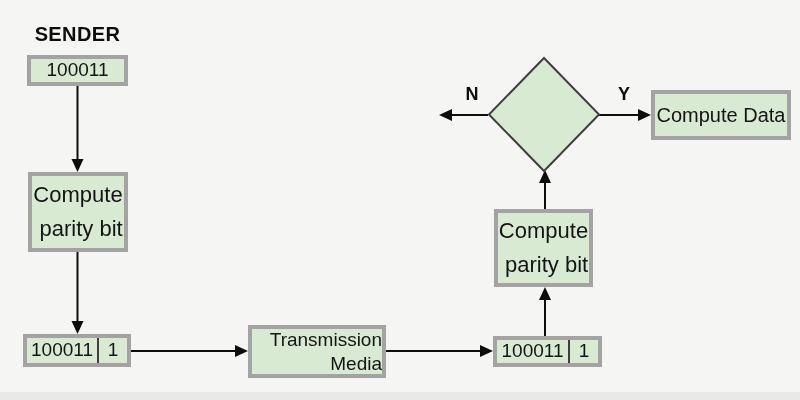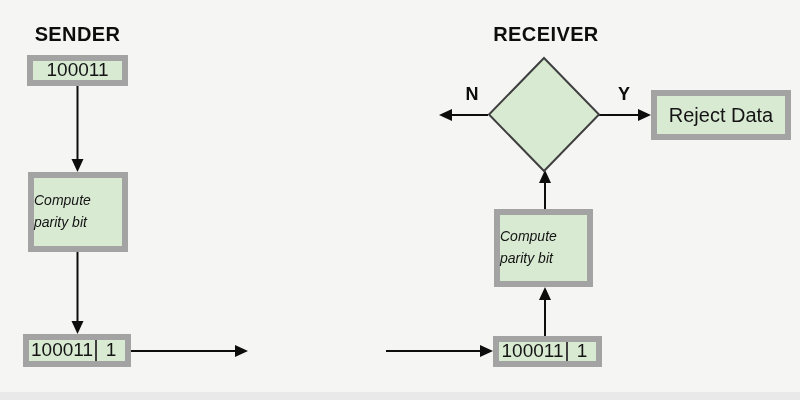--- a/index.html
+++ b/index.html
@@ -17,31 +17,31 @@
   }
   #connectors {
     position: absolute;
     left: 0; top: 0;
     width: 800px; height: 400px;
   }
   .box {
     position: absolute;
     box-sizing: border-box;
     background: #d9ead3;
-    border: 6px solid #a3a3a3;
+    border: 4px solid #a3a3a3;
     display: flex;
     align-items: center;
     justify-content: center;
-    text-align: left;
+    text-align: right;
     font-size: 20px;
     line-height: 1.3;
     color: #141414;
   }
   .box.small { font-size: 19px; }
-  .box.compute { font-size: 14px; line-height: 1.55; padding: 0 0; font-style: italic; }
+  .box.compute { font-size: 22px; line-height: 1.55; padding: 0 6px; }
   .split { padding: 0; align-items: stretch; }
   .split .cell {
     display: flex;
     align-items: center;
     justify-content: center;
     font-size: 19px;
   }
   .split .cell.data { flex: 1 1 auto; }
   .split .cell.parity {
     flex: 0 0 28px;
@@ -119,39 +119,39 @@
       <g>
         <line x1="599" y1="115" x2="638" y2="115"></line>
         <polygon points="651,115 638,109 638,121" stroke="none"></polygon>
       </g>
     </g>
 
     <polygon points="544,58 599,114.5 544,171 489,114.5" fill="#d9ead3" stroke="#3f3f3f" stroke-width="2"></polygon>
   </svg>
 
   <div class="title" style="left:7px; top:23px; width:141px;">SENDER</div>
-  <div class="title" style="left:476px; top:23px; width:140px;">RECEIVER</div>
 
   <div class="box small" style="left:27px; top:55px; width:101px; height:31px;">100011</div>
 
   <div class="box compute" style="left:28px; top:172px; width:100px; height:80px;">Compute parity bit</div>
 
   <div class="box split" style="left:23px; top:334px; width:108px; height:33px;">
     <div class="cell data">100011</div>
     <div class="cell parity">1</div>
   </div>
 
+  <div class="box small" style="left:248px; top:325px; width:138px; height:53px; line-height:1.25;">Transmission Media</div>
 
   <div class="box split" style="left:493px; top:336px; width:109px; height:31px;">
     <div class="cell data">100011</div>
     <div class="cell parity">1</div>
   </div>
 
   <div class="box compute" style="left:494px; top:209px; width:99px; height:78px;">Compute parity bit</div>
 
 
   <div class="edge-label" style="left:452px; top:84px; width:40px;">N</div>
   <div class="edge-label" style="left:604px; top:84px; width:40px;">Y</div>
 
 
-  <div class="box" style="left:651px; top:90px; width:140px; height:50px;">Reject Data</div>
+  <div class="box" style="left:651px; top:90px; width:140px; height:50px;">Compute Data</div>
 
 </div>
 
 </body></html>

